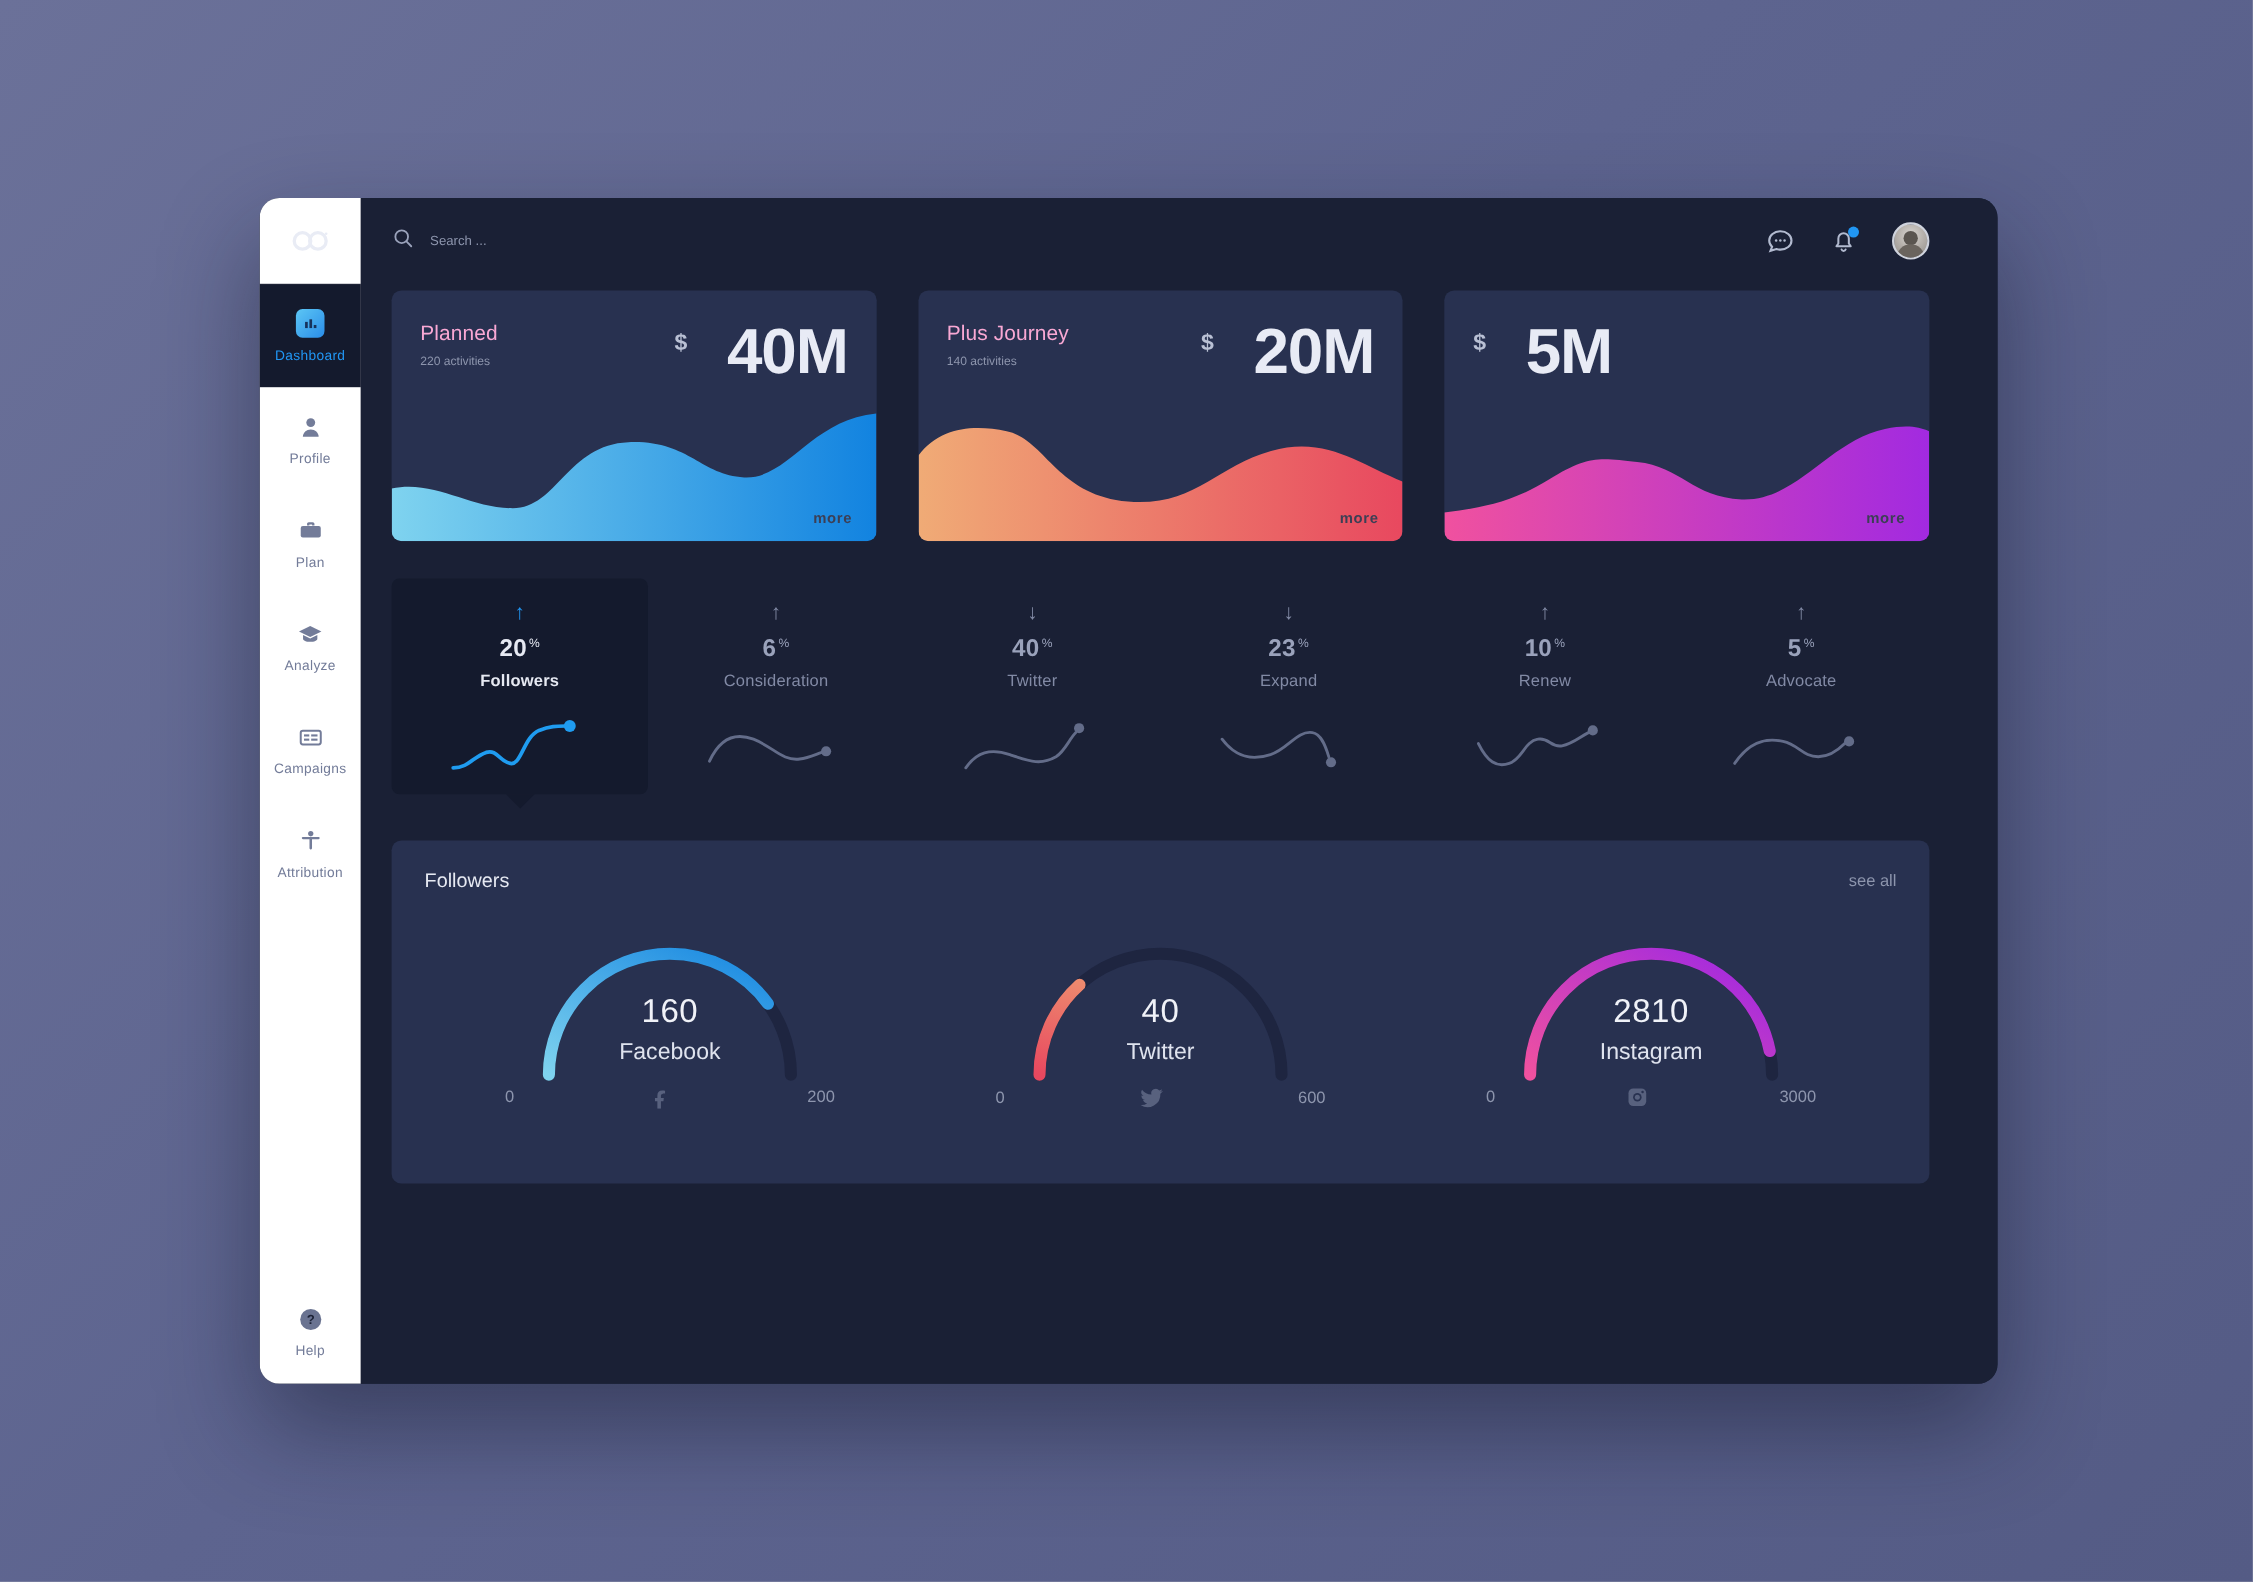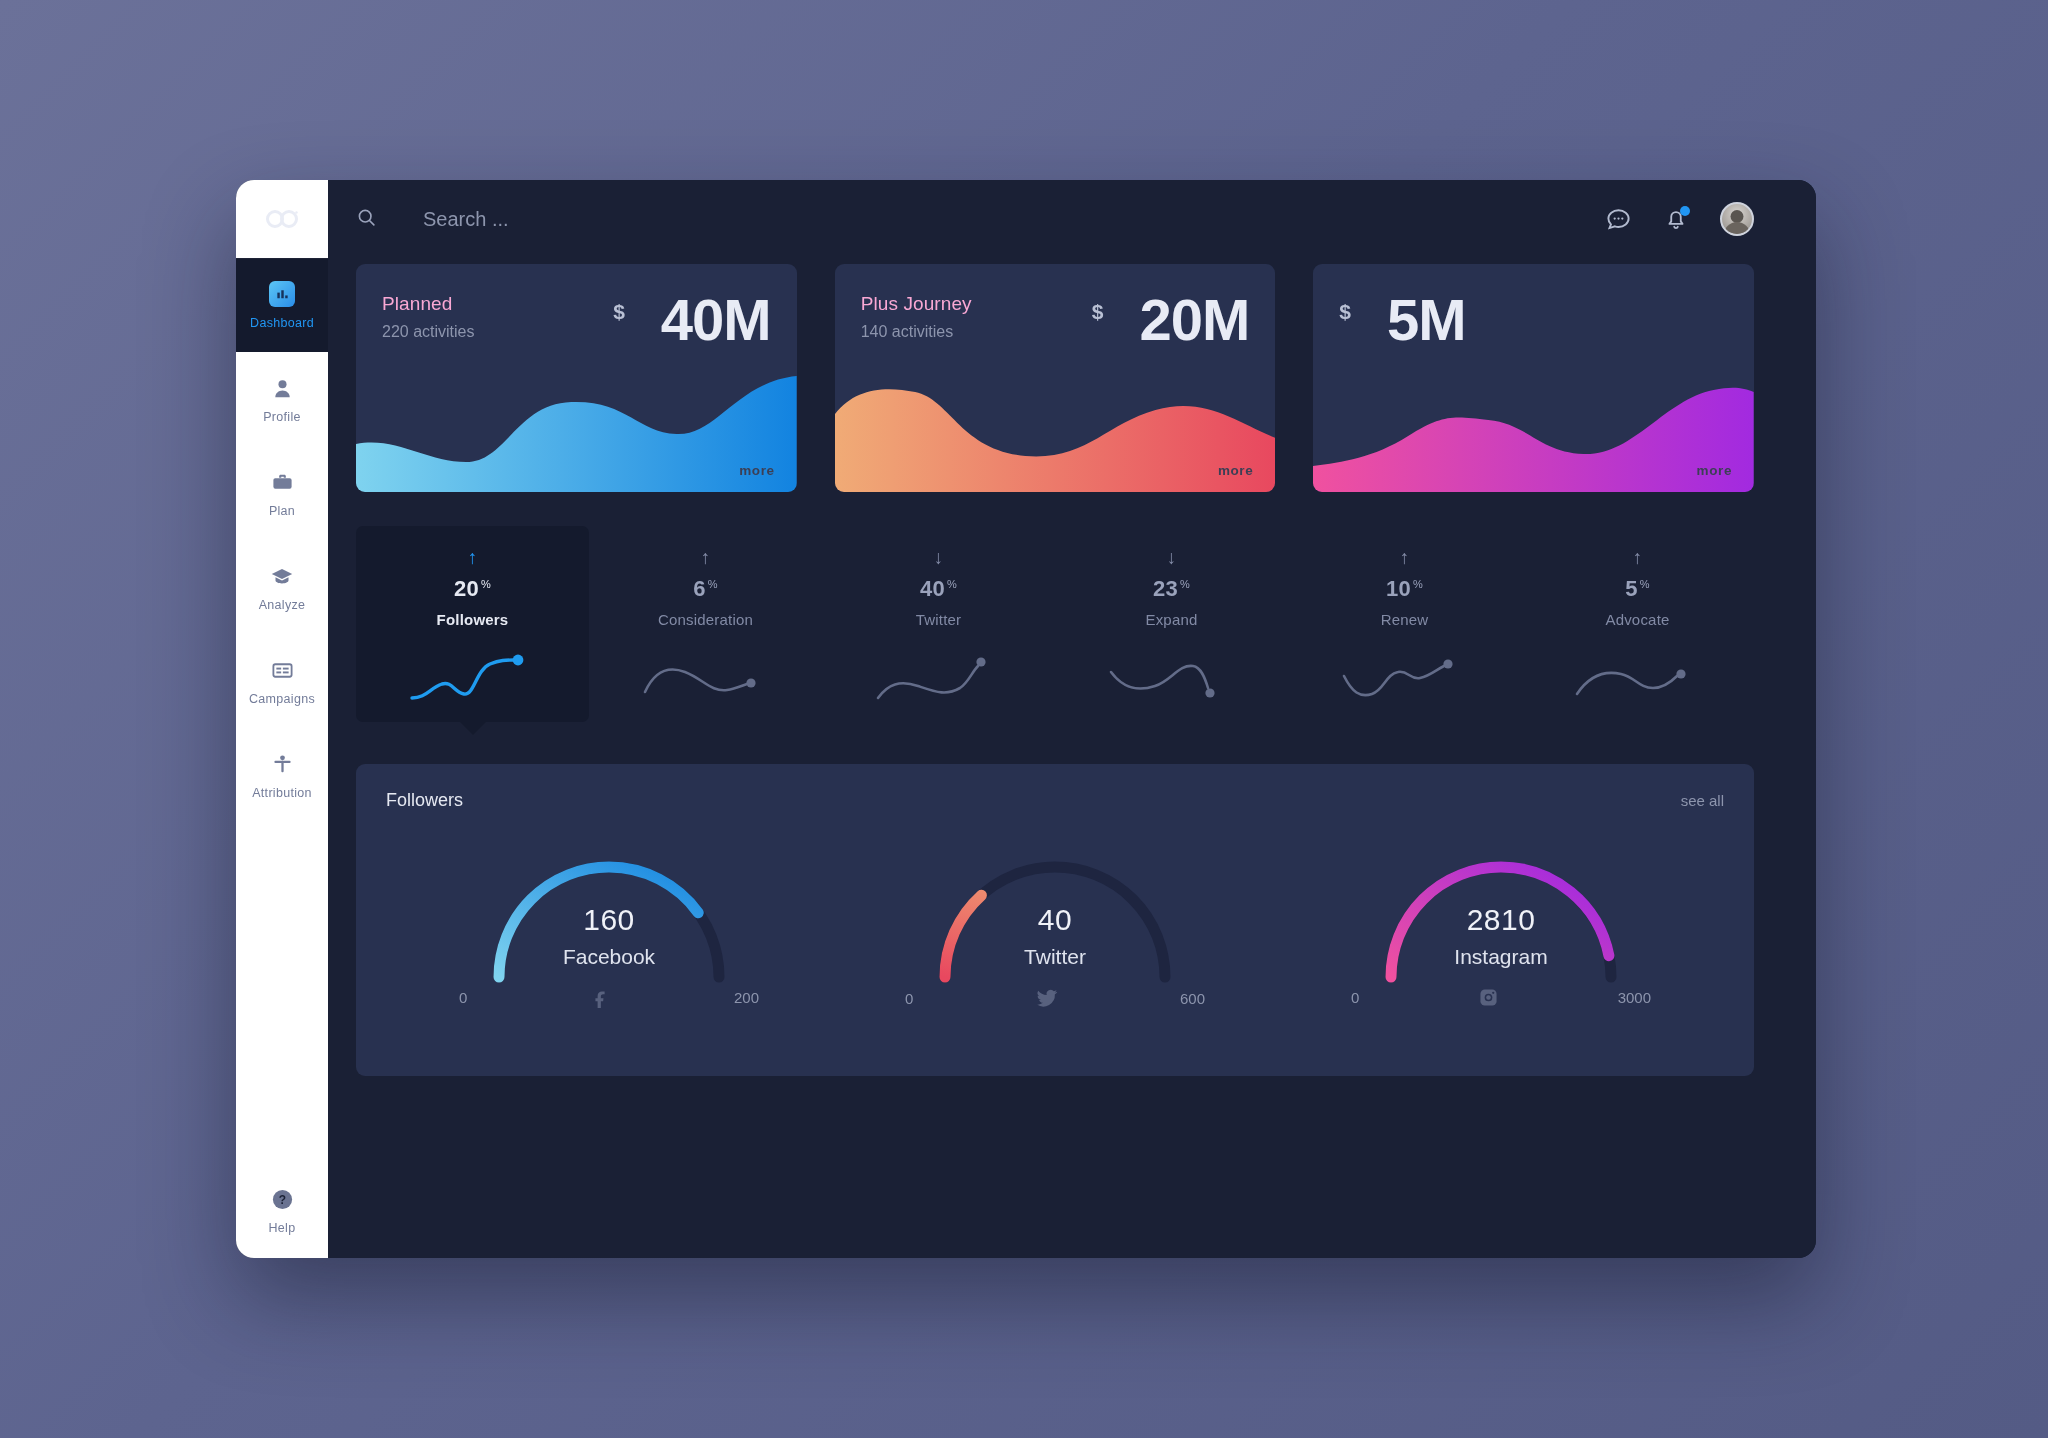--- a/index.html
+++ b/index.html
@@ -99,24 +99,23 @@
     height: 78px;
     display: flex;
     align-items: center;
     padding: 0 62px 0 28px;
     flex: none;
   }
   .search-wrap { display: flex; align-items: center; gap: 14px; flex: 1; }
   .search-input {
     background: transparent; border: none; outline: none;
     color: #aeb6cc;
-    font-size: 20px;
+    font-size: 12px;
     font-family: "Liberation Sans", sans-serif;
     width: 320px;
-    margin-left: 32px;
   }
   .search-input::placeholder { color: #8d95ad; }
 
   .topbar-actions { display: flex; align-items: center; gap: 30px; }
   .t-icon { cursor: pointer; position: relative; width: 28px; height: 28px; display:flex; align-items:center; justify-content:center; }
   .badge-dot {
     position: absolute; top: 1px; right: 0px;
     width: 10px; height: 10px; border-radius: 50%;
     background: #2196f3;
   }
@@ -140,21 +139,21 @@
     height: 228px;
     background: #283150;
     border-radius: 9px;
     position: relative;
     overflow: hidden;
     cursor: pointer;
   }
   .kpi-head { padding: 29px 0 0 26px; display: flex; align-items: flex-start; }
   .kpi-texts { flex: 1; }
   .kpi-title { font-size: 19px; color: #f9a8d4; font-weight: 400; letter-spacing: .1px; }
-  .kpi-sub { font-size: 16px; color: #8d95ad; margin-top: 8px; }
+  .kpi-sub { font-size: 11px; color: #8d95ad; margin-top: 8px; }
   .kpi-amount { display: flex; align-items: flex-start; padding-right: 26px; }
   .kpi-currency { font-size: 21px; color: #b9c0d4; font-weight: 700; margin-top: 7px; margin-right: 4px; }
   .kpi-value { font-size: 58px; line-height: .92; color: #e8ebf5; font-weight: 700; letter-spacing: -1px; margin-left: 32px; }
 
   .wave { position: absolute; left: 0; right: 0; bottom: 0; height: 126px; }
   .wave svg { display: block; width: 100%; height: 100%; }
   .more-link {
     position: absolute; right: 22px; bottom: 14px;
     font-size: 13.5px; font-weight: 700; color: #3c3f55;
     letter-spacing: .6px; cursor: pointer;

